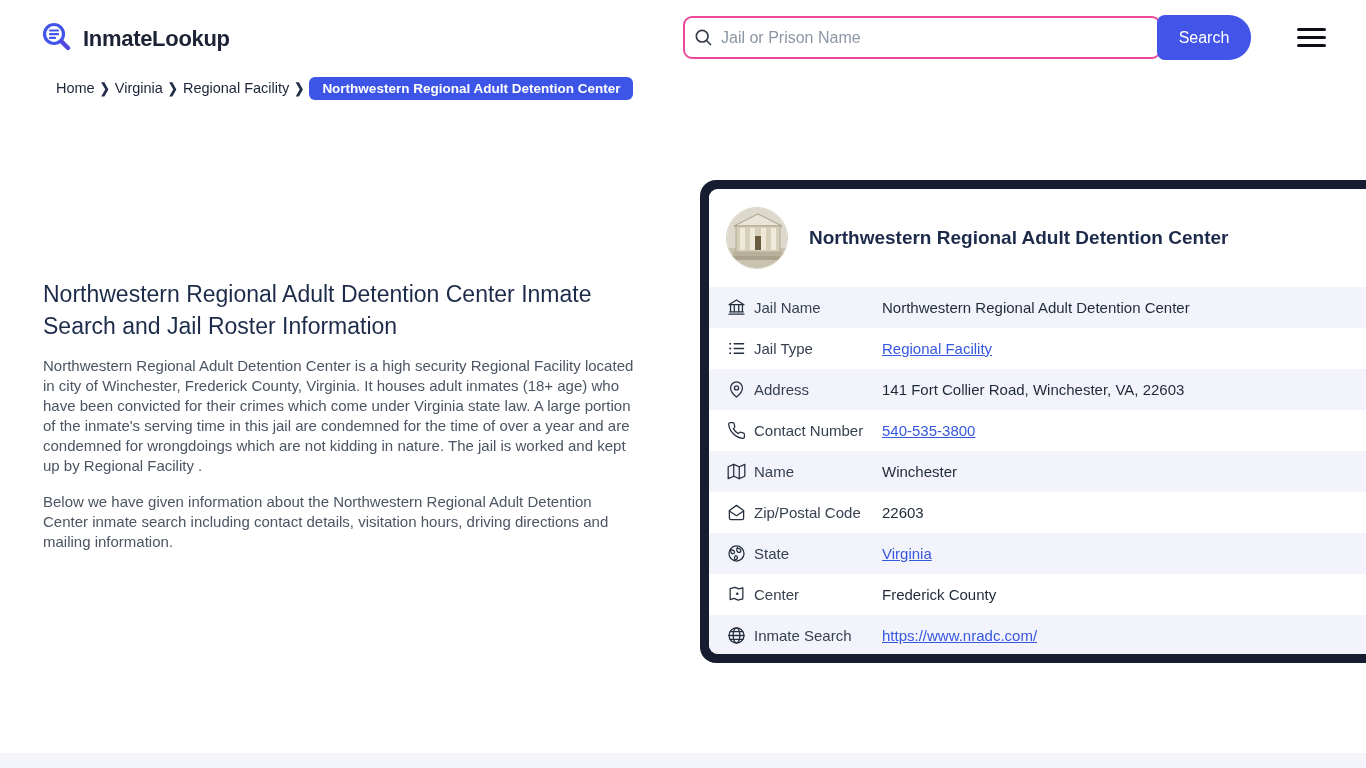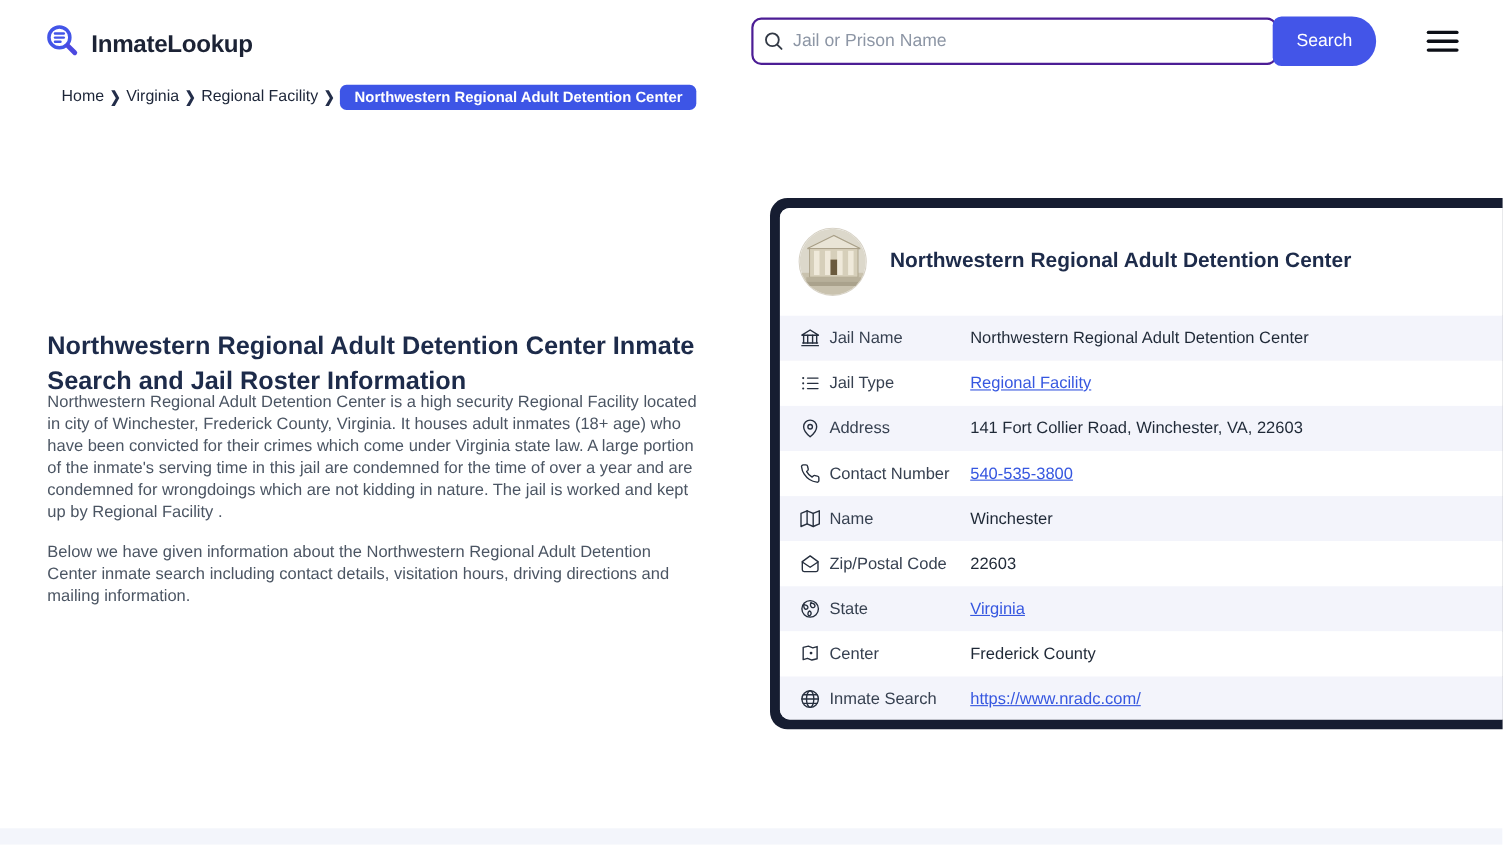--- a/index.html
+++ b/index.html
@@ -13,21 +13,21 @@
   }
   .stage { position:absolute; inset:0; width:1366px; height:768px; }
 
   
   .brand { position:absolute; left:40px; top:20px; display:flex; align-items:center; gap:9px; cursor:pointer;justify-content:flex-end; }
   .brand-text { font-size:22px; font-weight:700; color:#1c2335; letter-spacing:-0.3px; }
 
   .search-wrap { position:absolute; left:683px; top:15px; width:568px; height:45px; }
   .search-input {
     position:absolute; left:0; top:1px; width:478px; height:43px;
-    border:2px solid #4c1d95; border-radius:9px; background:#fff;
+    border:2px solid #ec4899; border-radius:9px; background:#fff;
     padding:0 14px 0 36px; font-size:16px; color:#374151;
     font-family:"Liberation Sans", sans-serif; outline:none;
   }
   .search-input::placeholder { color:#8d96a5; }
   .search-glass { position:absolute; left:10px; top:12px; pointer-events:none; }
   .search-btn {
     position:absolute; left:474px; top:0; width:94px; height:45px;
     background:#4355e8; color:#fff; border:none; cursor:pointer;
     border-radius:8px 22px 22px 8px; font-size:16px; font-weight:400;
     font-family:"Liberation Sans", sans-serif;
@@ -40,21 +40,21 @@
   .crumb { font-size:14.5px; font-weight:500; color:#1c2538; text-decoration:none; cursor:pointer; }
   .crumb-sep { font-size:12px; font-weight:700; color:#232e4a; transform:scaleY(1.15); }
   .crumb-badge {
     background:#3d55e6; color:#ffffff; font-size:13.5px; font-weight:700;
     padding:4px 13px; border-radius:6px; white-space:nowrap;
   }
 
   
   .article-title {
     position:absolute; left:43px; top:278px; width:600px;
-    font-size:23px; line-height:32px; font-weight:700; color:#1d2b4a;margin-top:20px;
+    font-size:23px; line-height:32px; font-weight:400; color:#1d2b4a;
   }
   .article-p1 {
     position:absolute; left:43px; top:356px; width:600px;
     font-size:15px; line-height:20px; color:#4b5563;
   }
   .article-p2 {
     position:absolute; left:43px; top:492px; width:580px;
     font-size:15px; line-height:20px; color:#4b5563;
   }
 

